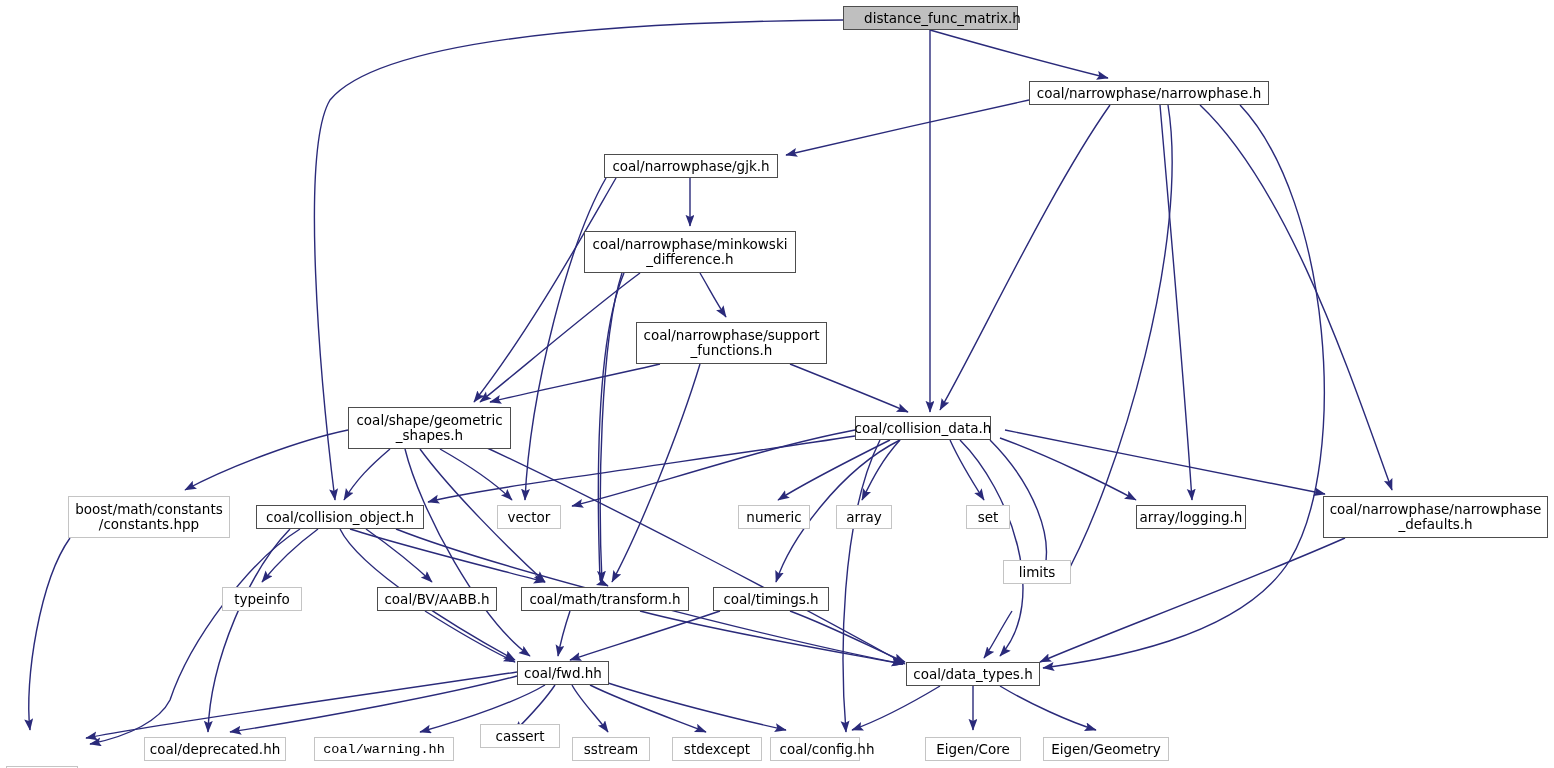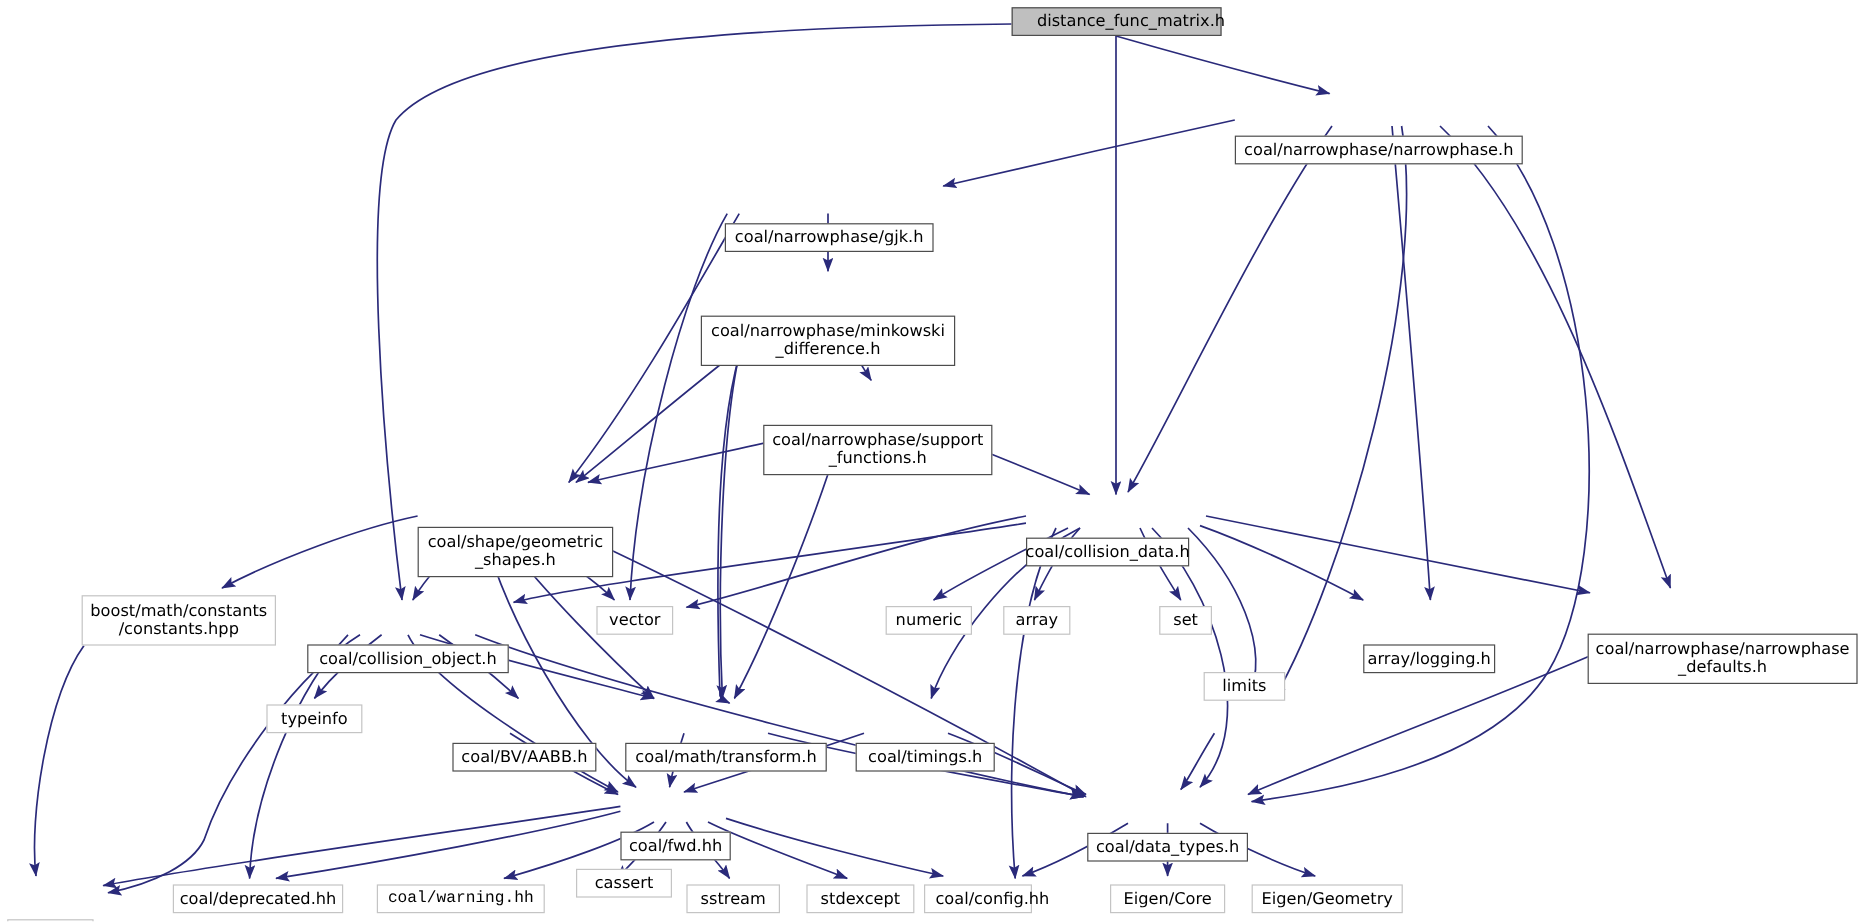--- a/index.html
+++ b/index.html
@@ -18,21 +18,21 @@
     text-align:center;
     font-size:13.5px;
     line-height:15px;
     color:#000000;
     background:#ffffff;
     white-space:pre-line;
     letter-spacing:0px;
     z-index:5;
   }
   .node.sys{ border:1px solid #c4c4c4; }
-  .node.lib{ border:1.6px solid #4d4d4d;margin-top:32px; }
+  .node.lib{ border:1.6px solid #4d4d4d; }
   .node.root{ border:1.6px solid #4d4d4d; background:#bfbfbf;padding-left:24px; }
 </style>
 </head>
 <body>
 
 <div id="canvas">
   <svg id="edges" viewBox="0 0 1554 768" xmlns="http://www.w3.org/2000/svg">
     <defs>
       <marker id="ah" markerWidth="9" markerHeight="9" refX="8" refY="3.2" orient="auto" markerUnits="strokeWidth">
         <path d="M0,0 L8.5,3.2 L0,6.4 L1.6,3.2 z" fill="#2a2a7a"></path>

